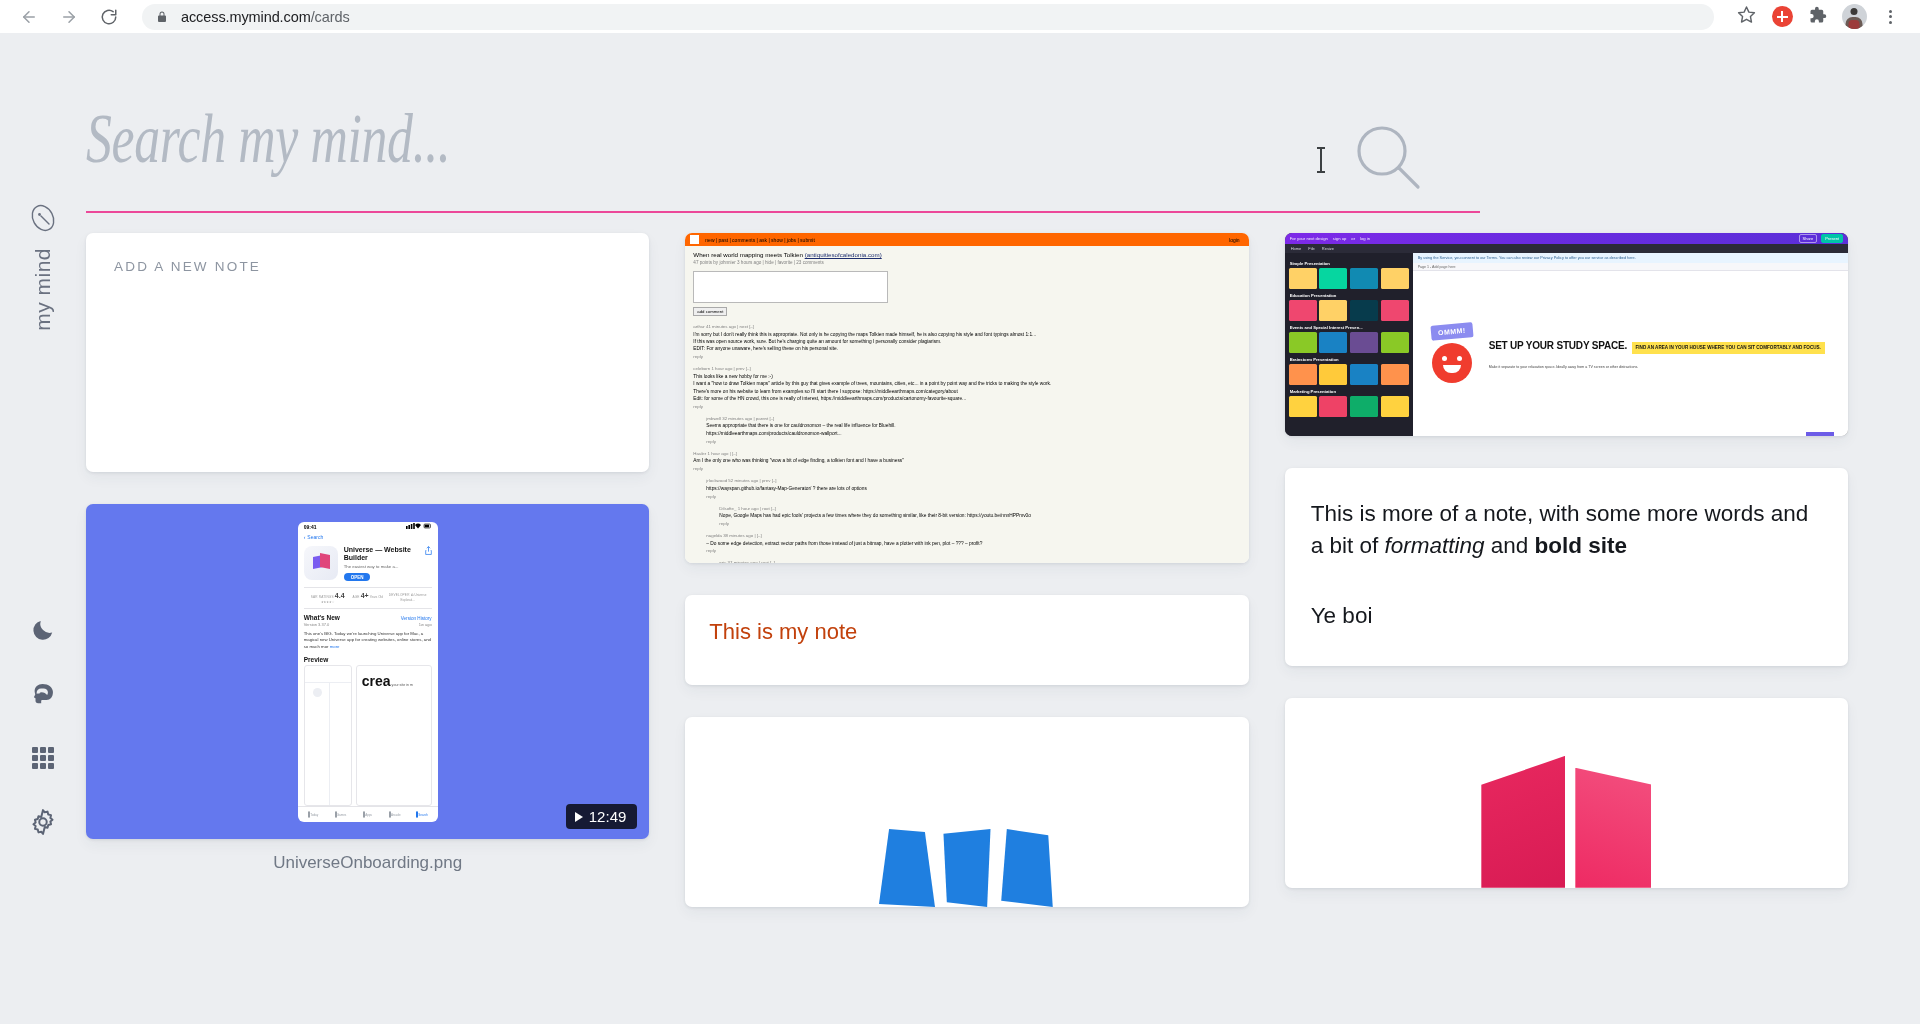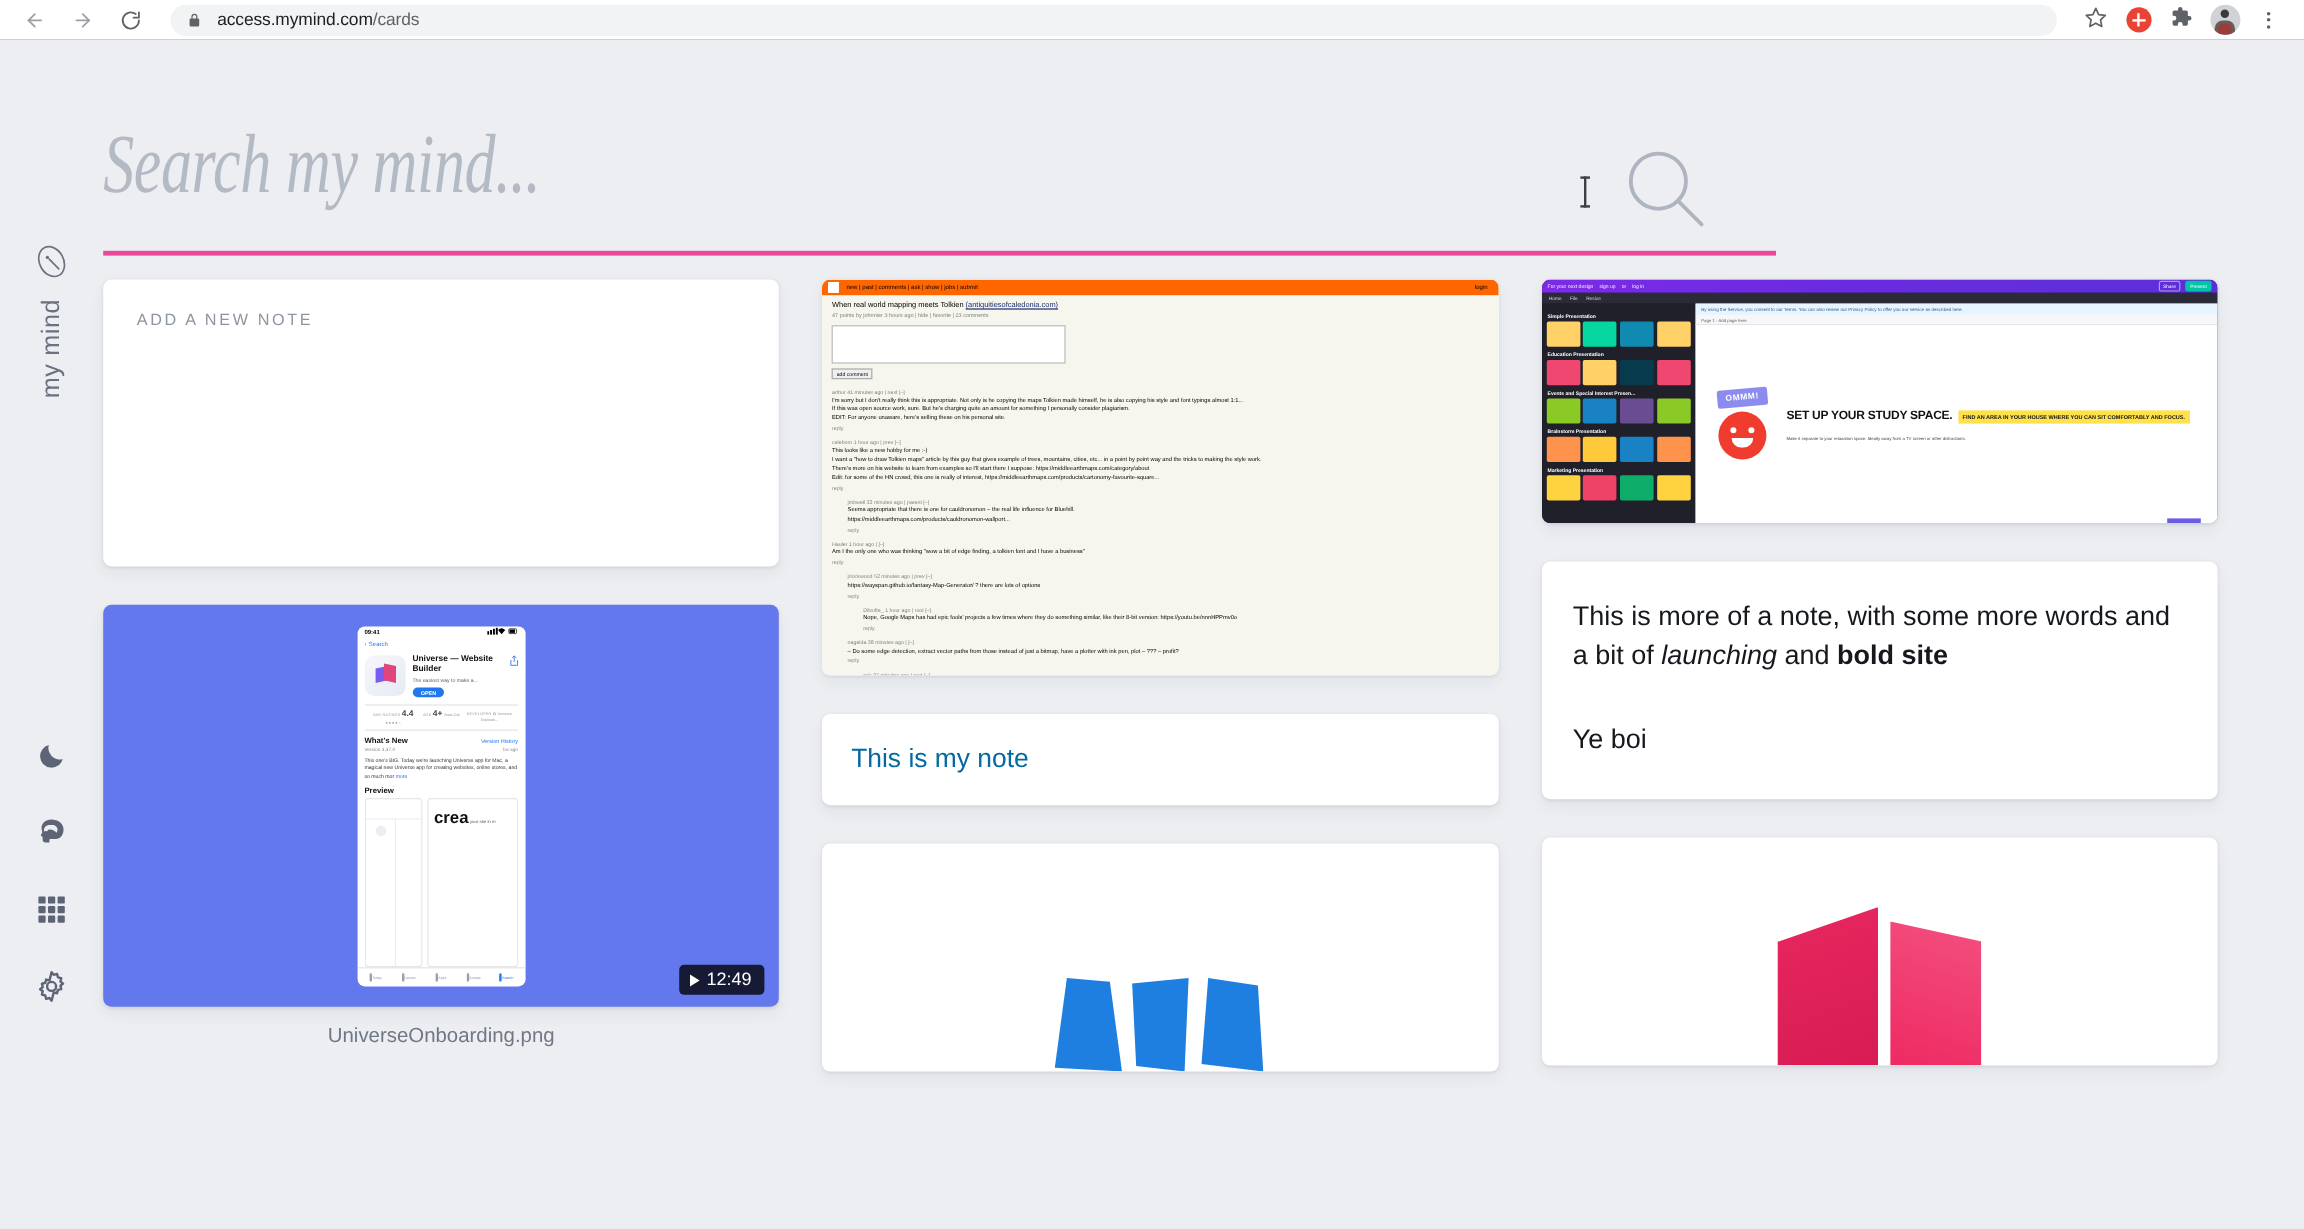--- a/index.html
+++ b/index.html
@@ -165,21 +165,21 @@
     color: #5c6475;
   }
 
   
   .search-header {
     position: absolute;
     left: 86px;
     top: 34px;
     width: 1394px;
     height: 146px;
-    border-bottom: 4px solid #ec4899;
+    border-bottom: 2px solid #ec4899;
     display: flex;
     align-items: center;
   }
   .search-placeholder {
     font-family: "Liberation Serif", serif;
     font-style: italic;
     font-size: 70px;
     color: #b3bac4;
     letter-spacing: -0.5px;
     transform: scaleX(0.74);
@@ -249,23 +249,23 @@
     color: #8d95a1;
     text-transform: uppercase;
     margin-bottom: 9px;
   }
   .note-placeholder {
     font-size: 23px;
     color: #9aa1ab;
     font-weight: 300;
   }
   .simple-note {
-    padding: 24px 24px 26px 24px;
+    padding: 24px 24px 40px 24px;
     font-size: 22px;
-    color: #0369a1;
+    color: #c2410c;
     font-weight: 300;
   }
   .rich-note {
     padding: 30px 26px 34px 26px;
     font-size: 22.5px;
     line-height: 1.42;
     color: #15181d;
     font-weight: 300;
   }
   .rich-note em { font-style: italic; }
@@ -1098,21 +1098,21 @@
                   <i class="canva-bottomline"></i>
                 </div>
               </div>
             </div>
           </div>
         </div>
       </div>
 
       <div class="card rich-note">
         <div>
-          <span>This is more of a note, with some more words and a bit of </span><em>launching</em><span> and </span><b>bold site</b>
+          <span>This is more of a note, with some more words and a bit of </span><em>formatting</em><span> and </span><b>bold site</b>
         </div>
         <div class="para2">Ye boi</div>
       </div>
 
       <div class="card img-card">
         <div class="pink-shape">
           <i class="pink-left"></i>
             <i class="pink-right"></i>
         </div>
       </div>

